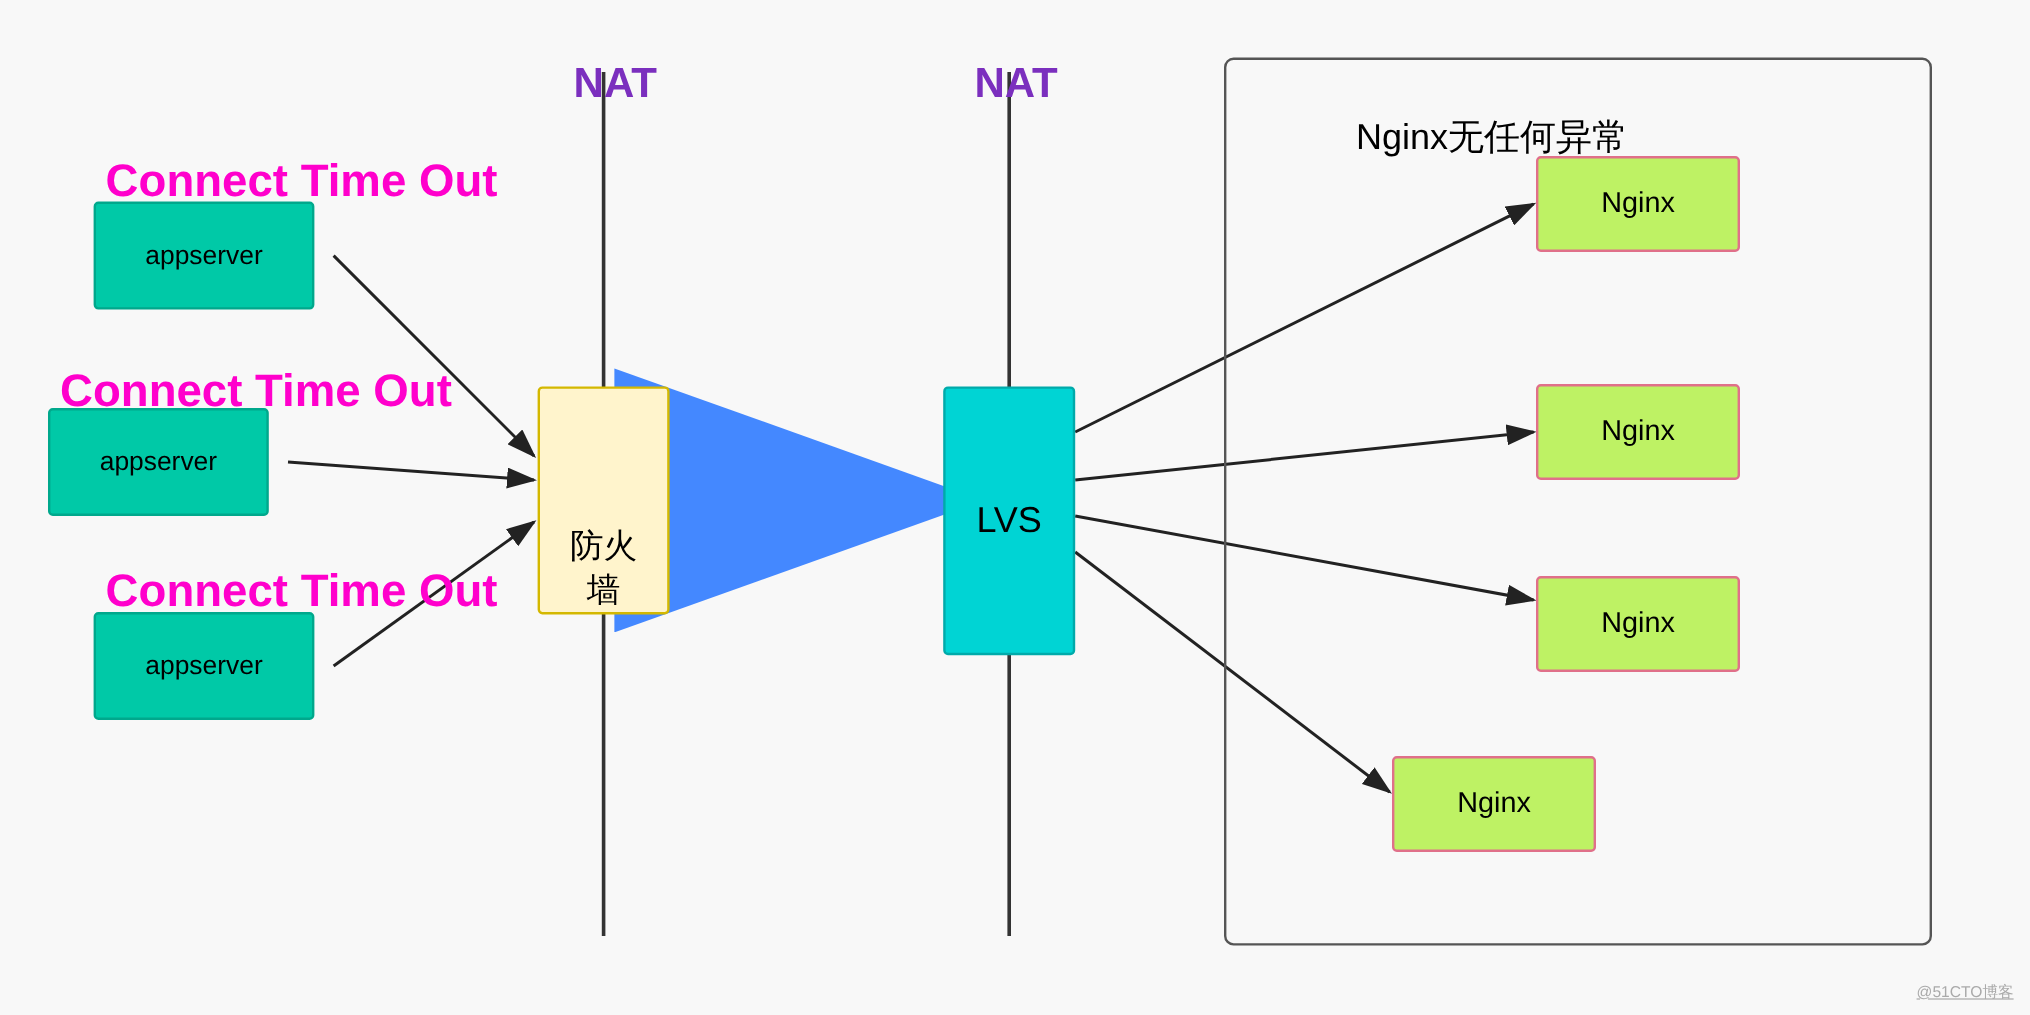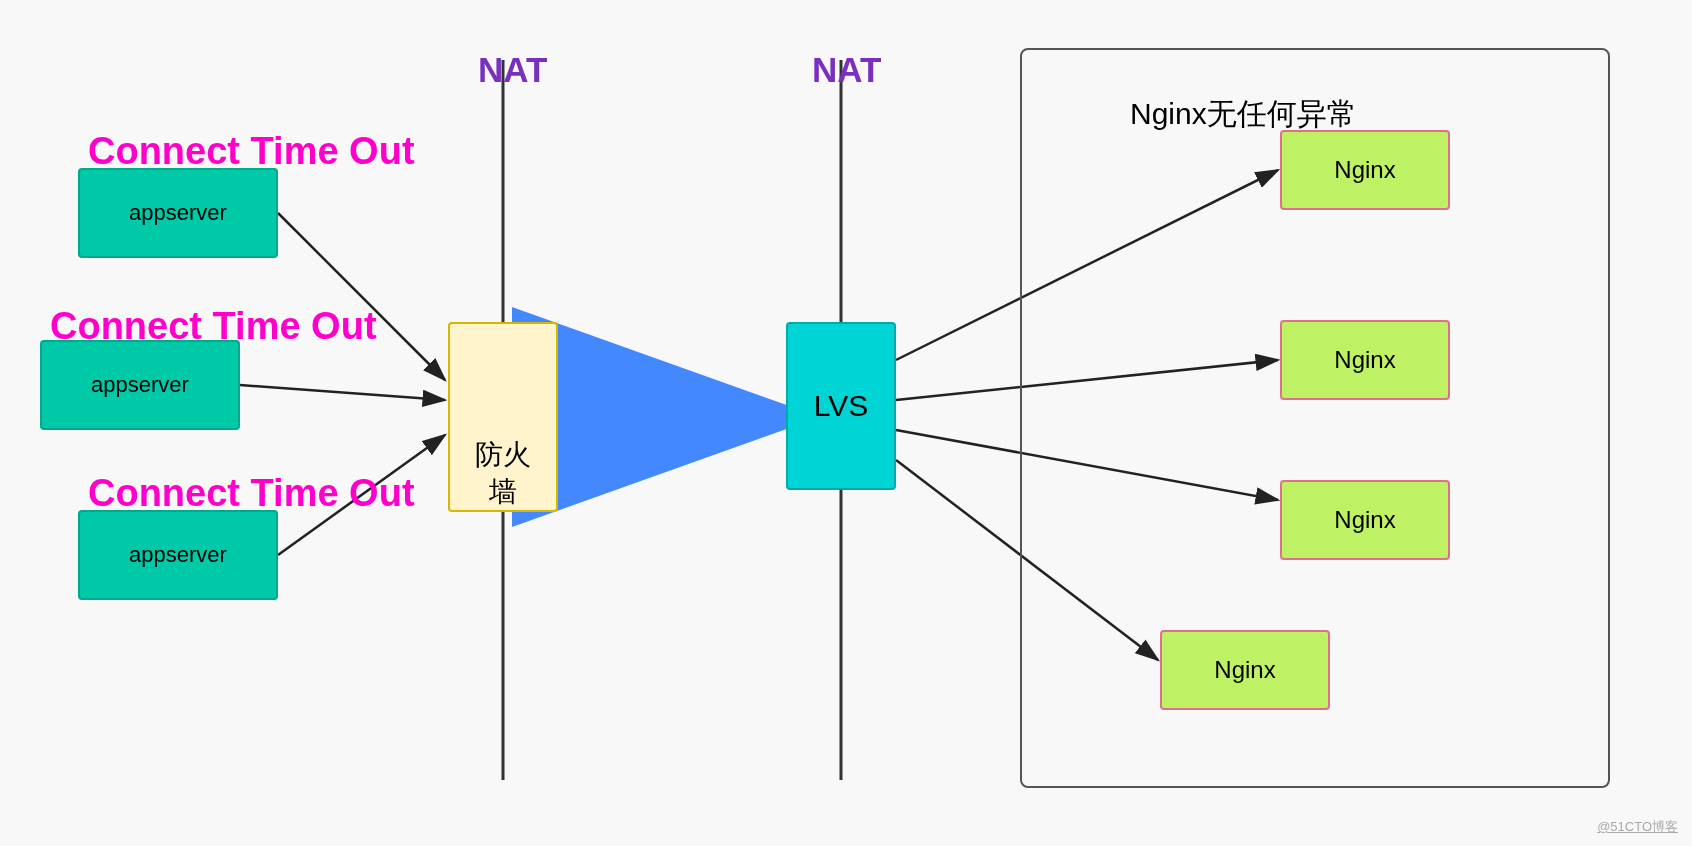--- a/index.html
+++ b/index.html
@@ -24,21 +24,21 @@
     .appserver-box {
       position: absolute;
       background: #00c9a7;
       border: 2px solid #00a88c;
       border-radius: 4px;
       display: flex;
       align-items: center;
       justify-content: center;
       font-size: 22px;
       color: #000;
-      width: 200px;
+      width: 184px;
       height: 90px;
     }
 
     .connect-timeout-label {
       position: absolute;
       color: #ff00cc;
       font-size: 38px;
       font-weight: bold;
     }
 
@@ -72,21 +72,21 @@
       position: absolute;
       background: #00d4d4;
       border: 2px solid #00aaaa;
       border-radius: 4px;
       display: flex;
       align-items: center;
       justify-content: center;
       font-size: 30px;
       color: #000;
       width: 110px;
-      height: 168px;
+      height: 224px;
     }
 
     
     .nginx-region {
       position: absolute;
       border: 2px solid #555;
       border-radius: 8px;
       background: transparent;
     }
 

